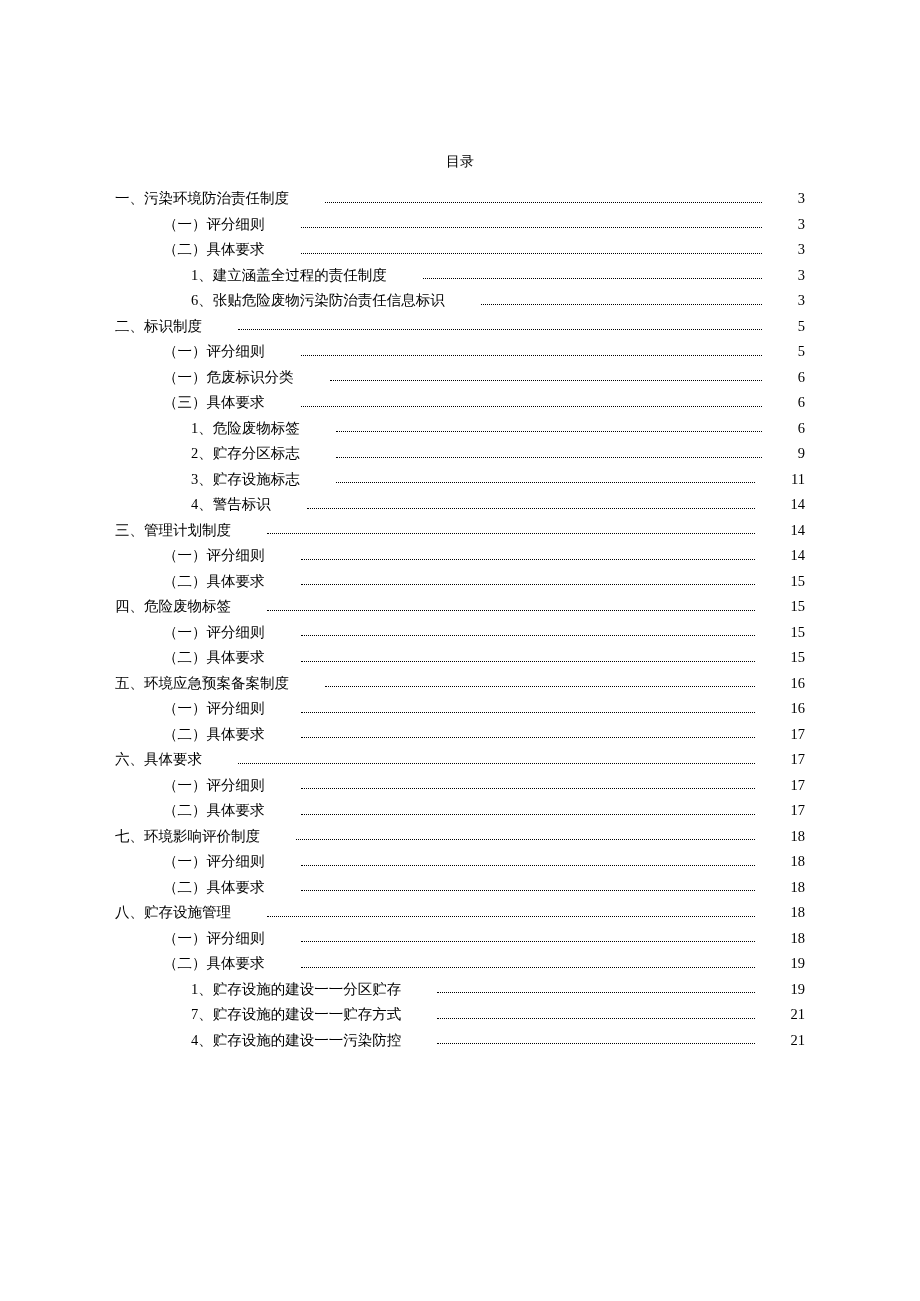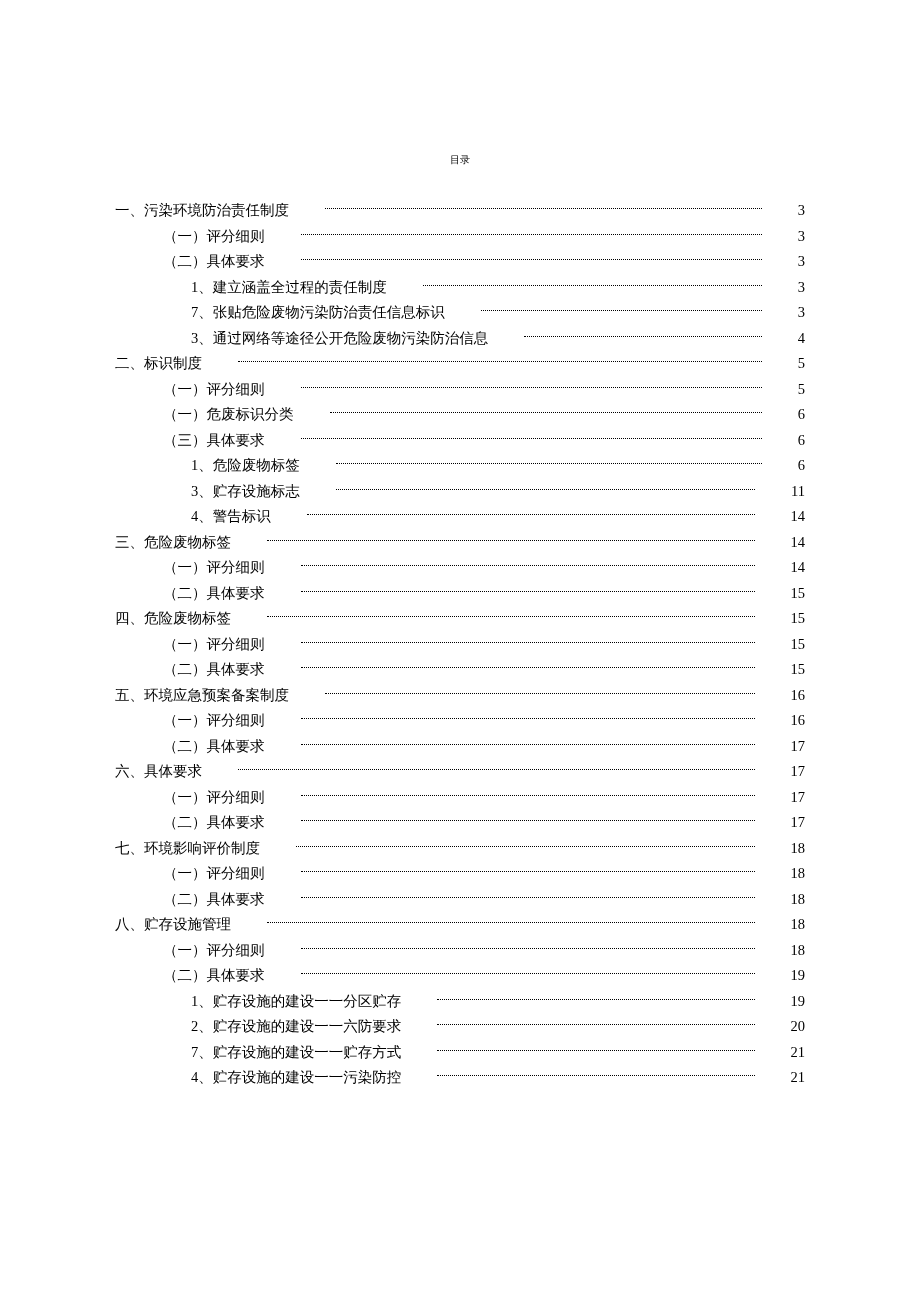--- a/index.html
+++ b/index.html
@@ -12,26 +12,26 @@
     height: 1301px;
     box-sizing: border-box;
     padding: 155px 115px 0 115px;
     font-family: "SimSun", "Songti SC", serif;
     font-size: 14.5px;
     color: #000;
     line-height: 1;
   }
   .toc-title {
     text-align: center;
-    font-size: 10px;
-    margin-bottom: 38px;
+    font-size: 14px;
+    margin-bottom: 22px;
   }
   .toc-line {
     display: flex;
-    align-items: center;
+    align-items: flex-end;
     margin-bottom: 11px;
     gap: 33px;
   }
   .toc-label {
     white-space: nowrap;
   }
   .toc-leader {
     flex: 1;
     border-bottom: 1.5px dotted #000;
     margin: 0 3px 3px 3px;
@@ -68,28 +68,23 @@
         <span class="toc-label">（二）具体要求</span>
         <span class="toc-leader"></span>
         <span class="toc-page">3</span>
       </div>
       <div class="toc-line ind-2">
         <span class="toc-label">1、建立涵盖全过程的责任制度</span>
         <span class="toc-leader"></span>
         <span class="toc-page">3</span>
       </div>
       <div class="toc-line ind-2">
-        <span class="toc-label">7、张贴危险废物污染防治责任信息标识</span>
-        <span class="toc-leader"></span>
-        <span class="toc-page">3</span>
-      </div>
-      <div class="toc-line ind-2">
-        <span class="toc-label">3、通过网络等途径公开危险废物污染防治信息</span>
-        <span class="toc-leader"></span>
-        <span class="toc-page">4</span>
+        <span class="toc-label">6、张贴危险废物污染防治责任信息标识</span>
+        <span class="toc-leader"></span>
+        <span class="toc-page">3</span>
       </div>
       <div class="toc-line ind-0">
         <span class="toc-label">二、标识制度</span>
         <span class="toc-leader"></span>
         <span class="toc-page">5</span>
       </div>
       <div class="toc-line ind-1">
         <span class="toc-label">（一）评分细则</span>
         <span class="toc-leader"></span>
         <span class="toc-page">5</span>
@@ -103,31 +98,36 @@
         <span class="toc-label">（三）具体要求</span>
         <span class="toc-leader"></span>
         <span class="toc-page">6</span>
       </div>
       <div class="toc-line ind-2">
         <span class="toc-label">1、危险废物标签</span>
         <span class="toc-leader"></span>
         <span class="toc-page">6</span>
       </div>
       <div class="toc-line ind-2">
+        <span class="toc-label">2、贮存分区标志</span>
+        <span class="toc-leader"></span>
+        <span class="toc-page">9</span>
+      </div>
+      <div class="toc-line ind-2">
         <span class="toc-label">3、贮存设施标志</span>
         <span class="toc-leader"></span>
         <span class="toc-page">11</span>
       </div>
       <div class="toc-line ind-2">
         <span class="toc-label">4、警告标识</span>
         <span class="toc-leader"></span>
         <span class="toc-page">14</span>
       </div>
       <div class="toc-line ind-0">
-        <span class="toc-label">三、危险废物标签</span>
+        <span class="toc-label">三、管理计划制度</span>
         <span class="toc-leader"></span>
         <span class="toc-page">14</span>
       </div>
       <div class="toc-line ind-1">
         <span class="toc-label">（一）评分细则</span>
         <span class="toc-leader"></span>
         <span class="toc-page">14</span>
       </div>
       <div class="toc-line ind-1">
         <span class="toc-label">（二）具体要求</span>
@@ -206,25 +206,20 @@
       </div>
       <div class="toc-line ind-1">
         <span class="toc-label">（二）具体要求</span>
         <span class="toc-leader"></span>
         <span class="toc-page">19</span>
       </div>
       <div class="toc-line ind-2">
         <span class="toc-label">1、贮存设施的建设一一分区贮存</span>
         <span class="toc-leader"></span>
         <span class="toc-page">19</span>
-      </div>
-      <div class="toc-line ind-2">
-        <span class="toc-label">2、贮存设施的建设一一六防要求</span>
-        <span class="toc-leader"></span>
-        <span class="toc-page">20</span>
       </div>
       <div class="toc-line ind-2">
         <span class="toc-label">7、贮存设施的建设一一贮存方式</span>
         <span class="toc-leader"></span>
         <span class="toc-page">21</span>
       </div>
       <div class="toc-line ind-2">
         <span class="toc-label">4、贮存设施的建设一一污染防控</span>
         <span class="toc-leader"></span>
         <span class="toc-page">21</span>

